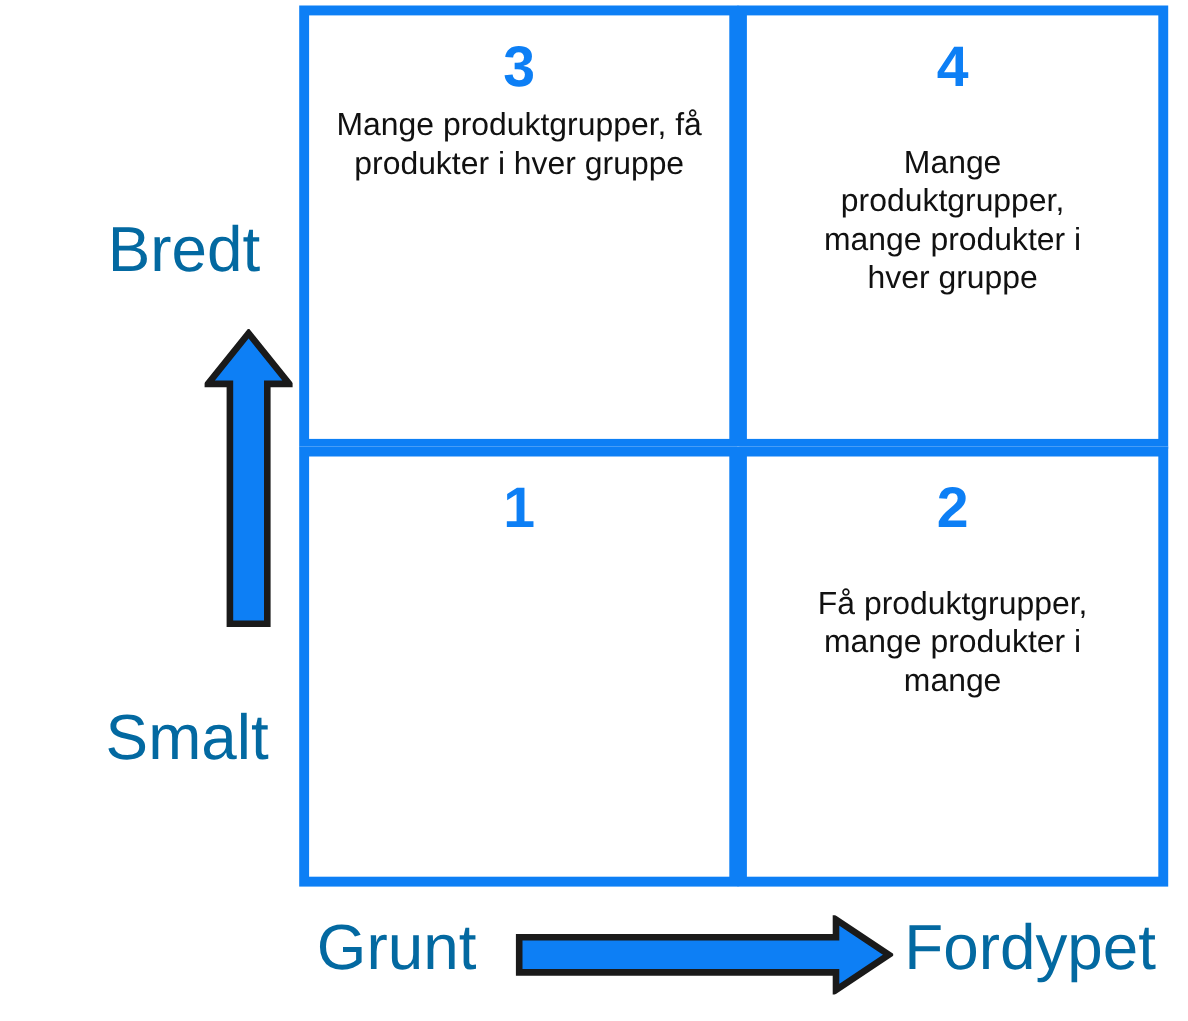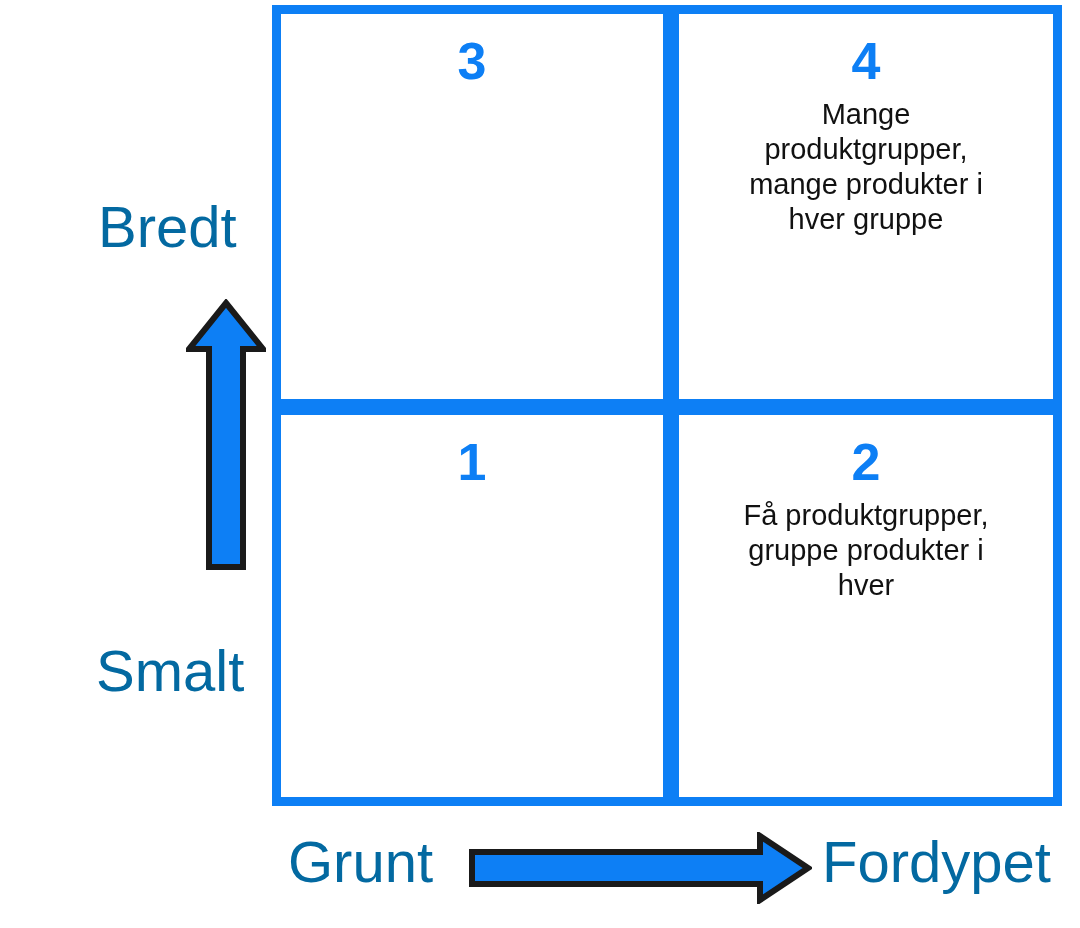--- a/index.html
+++ b/index.html
@@ -53,21 +53,21 @@
   }
   .q-text {
     color: #111111;
     font-size: 29px;
     line-height: 35px;
     font-weight: 400;
     max-width: 100%;
   }
   
   .q-tr .q-text,
-  .q-br .q-text { max-width: 290px; }
+  .q-br .q-text { max-width: 290px; margin-top: 34px; }
 
   
   .axis-label {
     position: absolute;
     color: #0369a1;
     font-size: 58px;
     font-weight: 400;
     line-height: 1;
     white-space: nowrap;
   }
@@ -92,34 +92,35 @@
     height: 72px;
   }
 </style>
 </head>
 <body>
 
 <div id="matrix">
 
   <div class="quadrant q-tl">
     <div class="q-number">3</div>
+    <div class="q-text">Mange produktgrupper, få produkter i hver gruppe</div>
   </div>
 
   <div class="quadrant q-tr">
     <div class="q-number">4</div>
     <div class="q-text">Mange produktgrupper, mange produkter i hver gruppe</div>
   </div>
 
   <div class="quadrant q-bl">
     <div class="q-number">1</div>
   </div>
 
   <div class="quadrant q-br">
     <div class="q-number">2</div>
-    <div class="q-text">Få produktgrupper, gruppe produkter i hver</div>
+    <div class="q-text">Få produktgrupper, mange produkter i mange</div>
   </div>
 
 </div>
 
 <div class="axis-label" id="label-bredt">Bredt</div>
 
 <div class="axis-label" id="label-smalt">Smalt</div>
 
 <div class="axis-label" id="label-grunt">Grunt</div>
 

